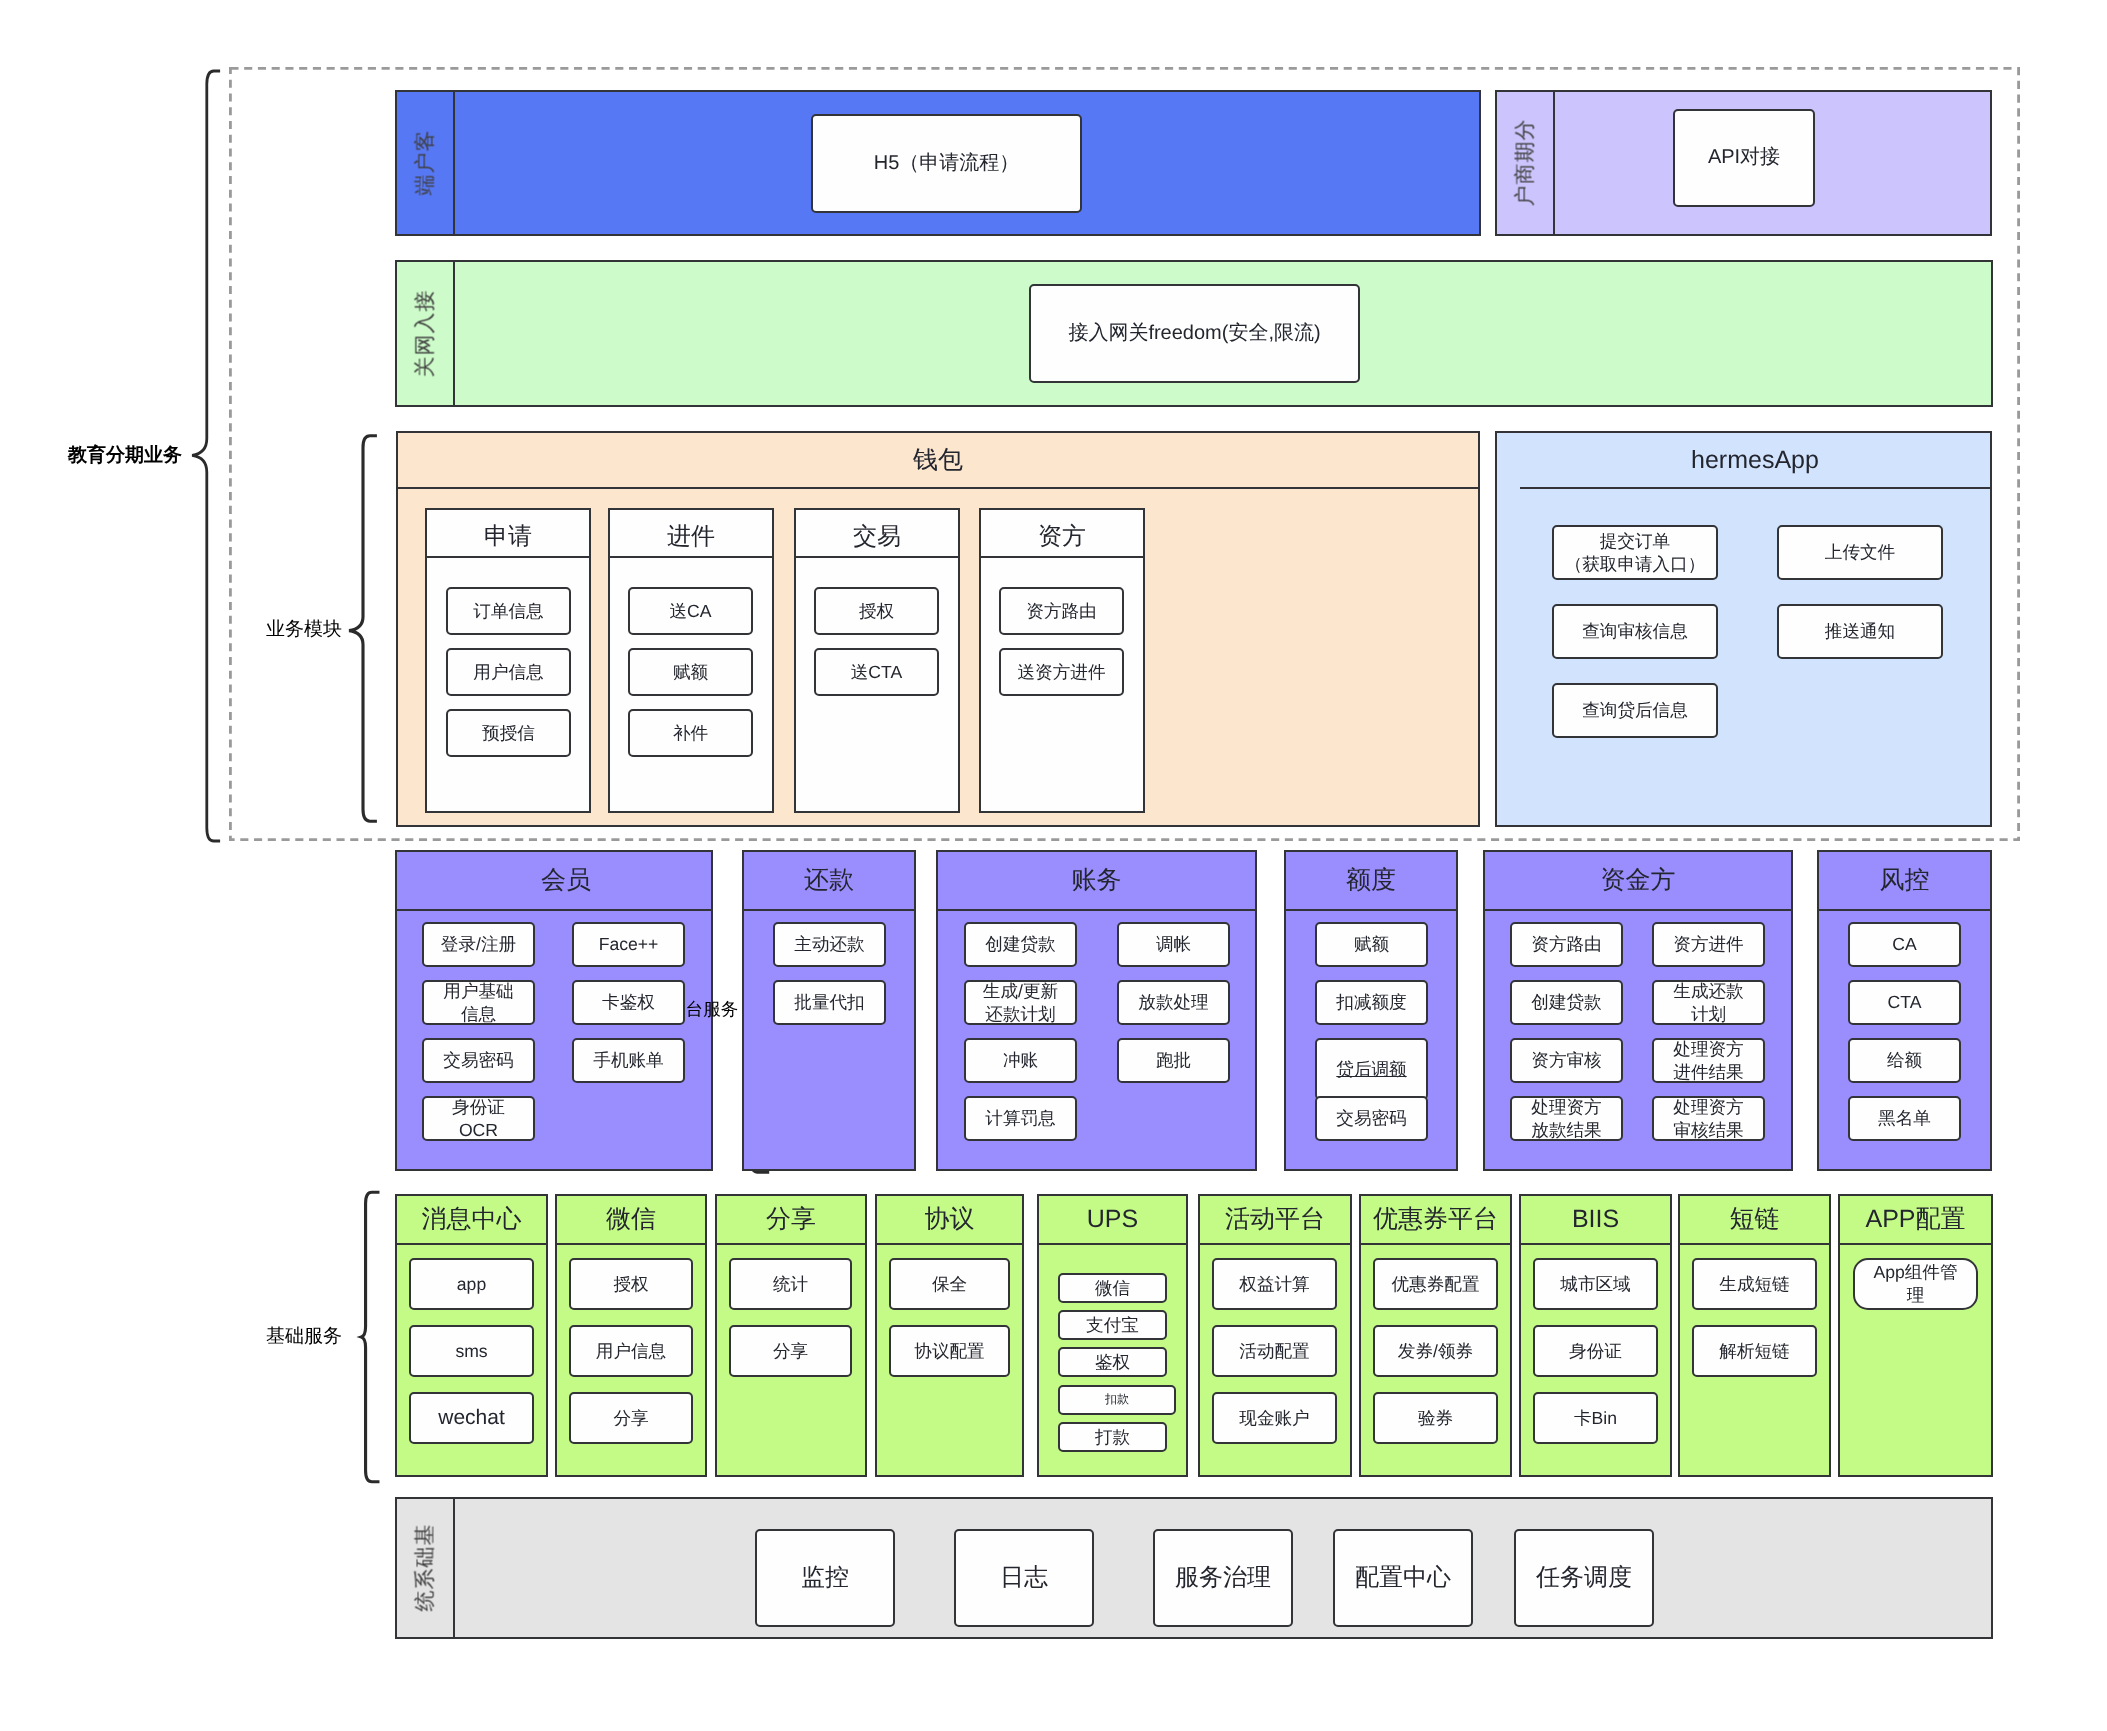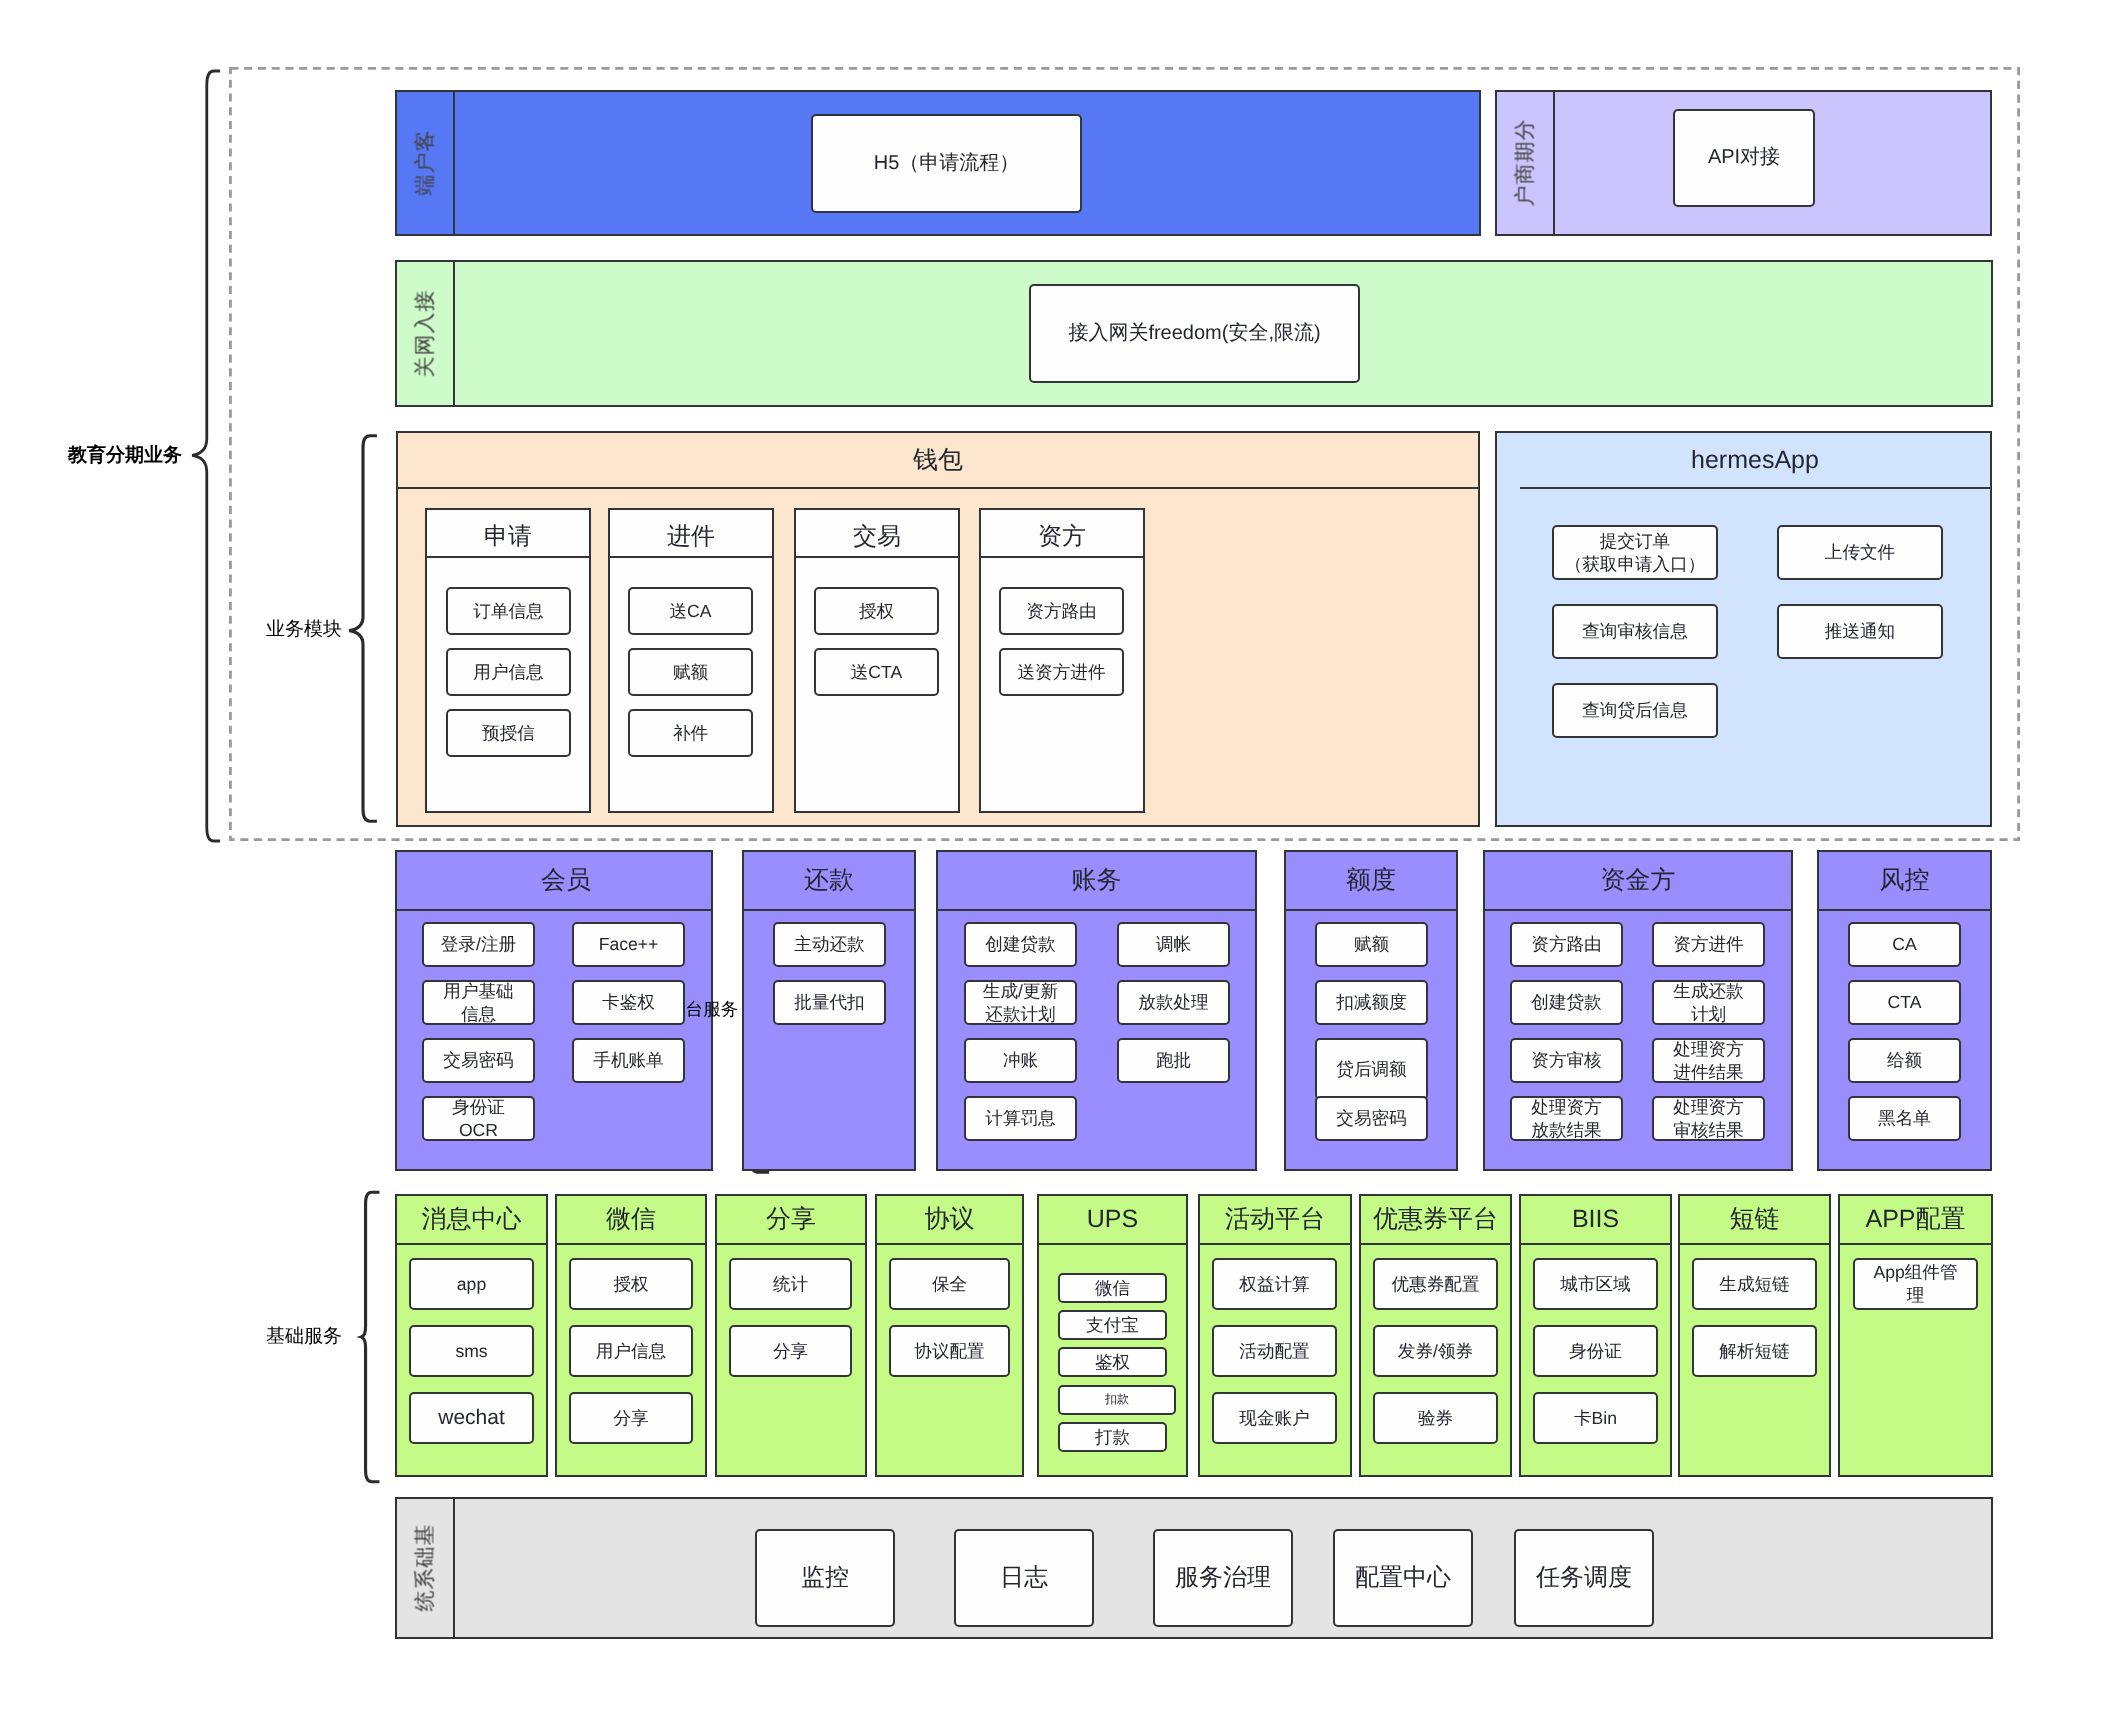--- a/index.html
+++ b/index.html
@@ -171,21 +171,21 @@
       <div class="node" style="left:964px;top:922px;width:113px;height:45px;font-size:17.6px;">创建贷款</div>
       <div class="node" style="left:964px;top:980px;width:113px;height:45px;font-size:17.6px;">生成/更新
 还款计划</div>
       <div class="node" style="left:964px;top:1038px;width:113px;height:45px;font-size:17.6px;">冲账</div>
       <div class="node" style="left:964px;top:1096px;width:113px;height:45px;font-size:17.6px;">计算罚息</div>
       <div class="node" style="left:1117px;top:922px;width:113px;height:45px;font-size:17.6px;">调帐</div>
       <div class="node" style="left:1117px;top:980px;width:113px;height:45px;font-size:17.6px;">放款处理</div>
       <div class="node" style="left:1117px;top:1038px;width:113px;height:45px;font-size:17.6px;">跑批</div>
       <div class="node" style="left:1315px;top:922px;width:113px;height:45px;font-size:17.6px;">赋额</div>
       <div class="node" style="left:1315px;top:980px;width:113px;height:45px;font-size:17.6px;">扣减额度</div>
-      <div class="node" style="left:1315px;top:1038px;width:113px;height:62px;font-size:17.6px;">贷后调额</div>
+      <div class="node" style="left:1315px;top:1038px;width:113px;height:62px;font-size:17.6px;text-decoration:underline;">贷后调额</div>
       <div class="node" style="left:1315px;top:1096px;width:113px;height:45px;font-size:17.6px;">交易密码</div>
       <div class="node" style="left:1510px;top:922px;width:113px;height:45px;font-size:17.6px;">资方路由</div>
       <div class="node" style="left:1510px;top:980px;width:113px;height:45px;font-size:17.6px;">创建贷款</div>
       <div class="node" style="left:1510px;top:1038px;width:113px;height:45px;font-size:17.6px;">资方审核</div>
       <div class="node" style="left:1510px;top:1096px;width:113px;height:45px;font-size:17.6px;">处理资方
 放款结果</div>
       <div class="node" style="left:1652px;top:922px;width:113px;height:45px;font-size:17.6px;">资方进件</div>
       <div class="node" style="left:1652px;top:980px;width:113px;height:45px;font-size:17.6px;">生成还款
 计划</div>
       <div class="node" style="left:1652px;top:1038px;width:113px;height:45px;font-size:17.6px;">处理资方
@@ -248,21 +248,21 @@
       <div class="node" style="left:1533px;top:1325px;width:125px;height:52px;font-size:17.6px;">身份证</div>
       <div class="node" style="left:1533px;top:1392px;width:125px;height:52px;font-size:17.6px;">卡Bin</div>
       <div class="card" style="left:1678px;top:1194px;width:153px;height:283px;background:#c4fb86;">
         <div class="card-hd" style="height:49px;">短链</div>
       </div>
       <div class="node" style="left:1692px;top:1258px;width:125px;height:52px;font-size:17.6px;">生成短链</div>
       <div class="node" style="left:1692px;top:1325px;width:125px;height:52px;font-size:17.6px;">解析短链</div>
       <div class="card" style="left:1838px;top:1194px;width:155px;height:283px;background:#c4fb86;">
         <div class="card-hd" style="height:49px;">APP配置</div>
       </div>
-      <div class="node" style="left:1853px;top:1258px;width:125px;height:52px;font-size:17.6px;">App组件管
+      <div class="node" style="left:1853px;top:1258px;width:125px;height:52px;font-size:17.6px;border-radius:15px;">App组件管
 理</div>
     </div>
   <svg class="brace" style="left:360px;top:1188px;width:32px;height:298px;" viewBox="0 0 46 422">
     <path d="M28 3 H17 Q8 3 8 19 V196 Q8 209 2 211 Q8 213 8 226 V403 Q8 419 17 419 H28" fill="none" stroke="#2b2b2b" stroke-width="4.5"></path>
   </svg>
   <div class="blbl" style="left:266px;top:1327px;font-size:19px;">基础服务</div>
 
   <div class="lane" style="left:395px;top:1497px;width:1598px;height:142px;background:#e4e4e4;">
     <div class="lane-lbl" style="width:58px;">
       <div class="vtext">

